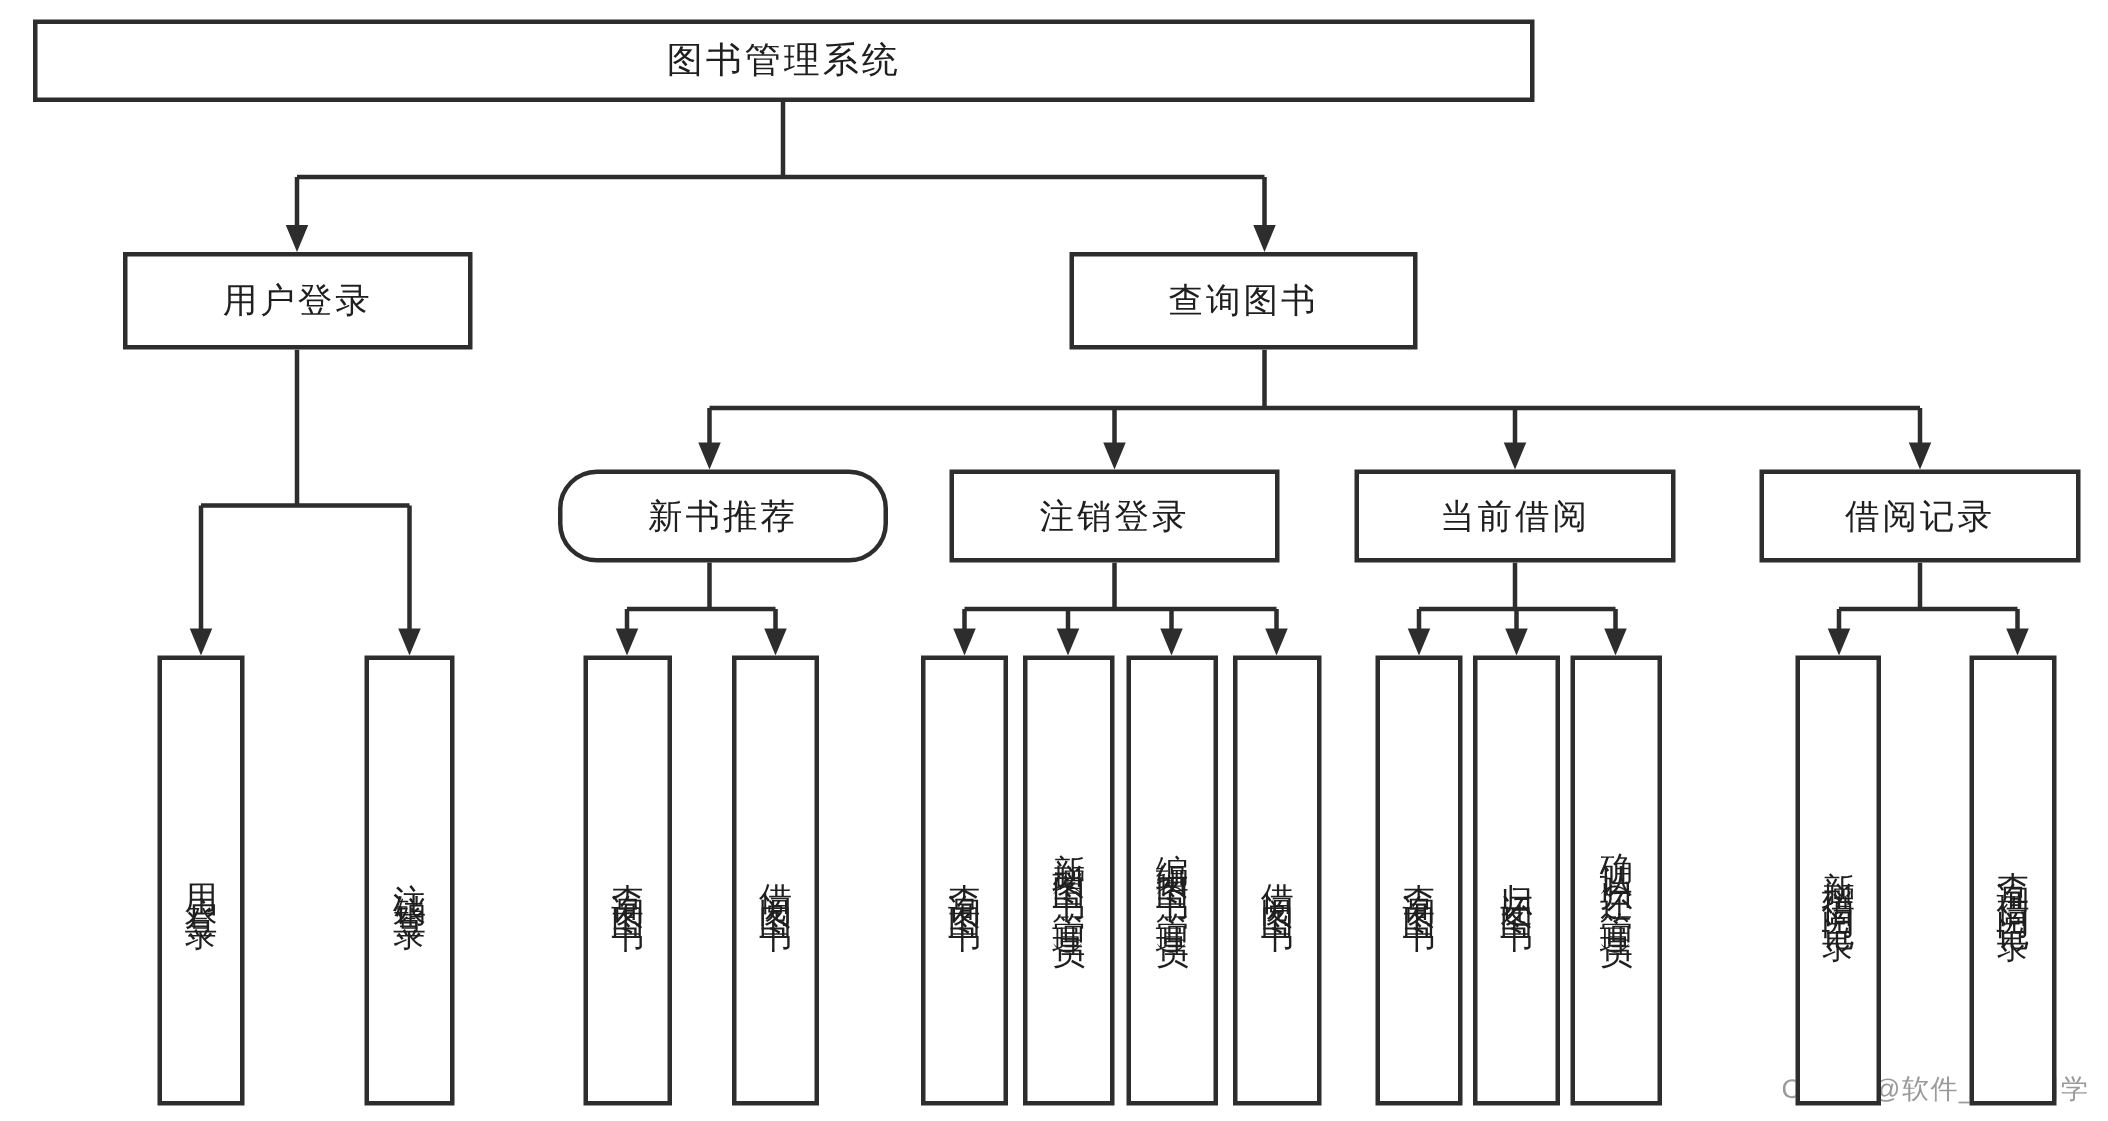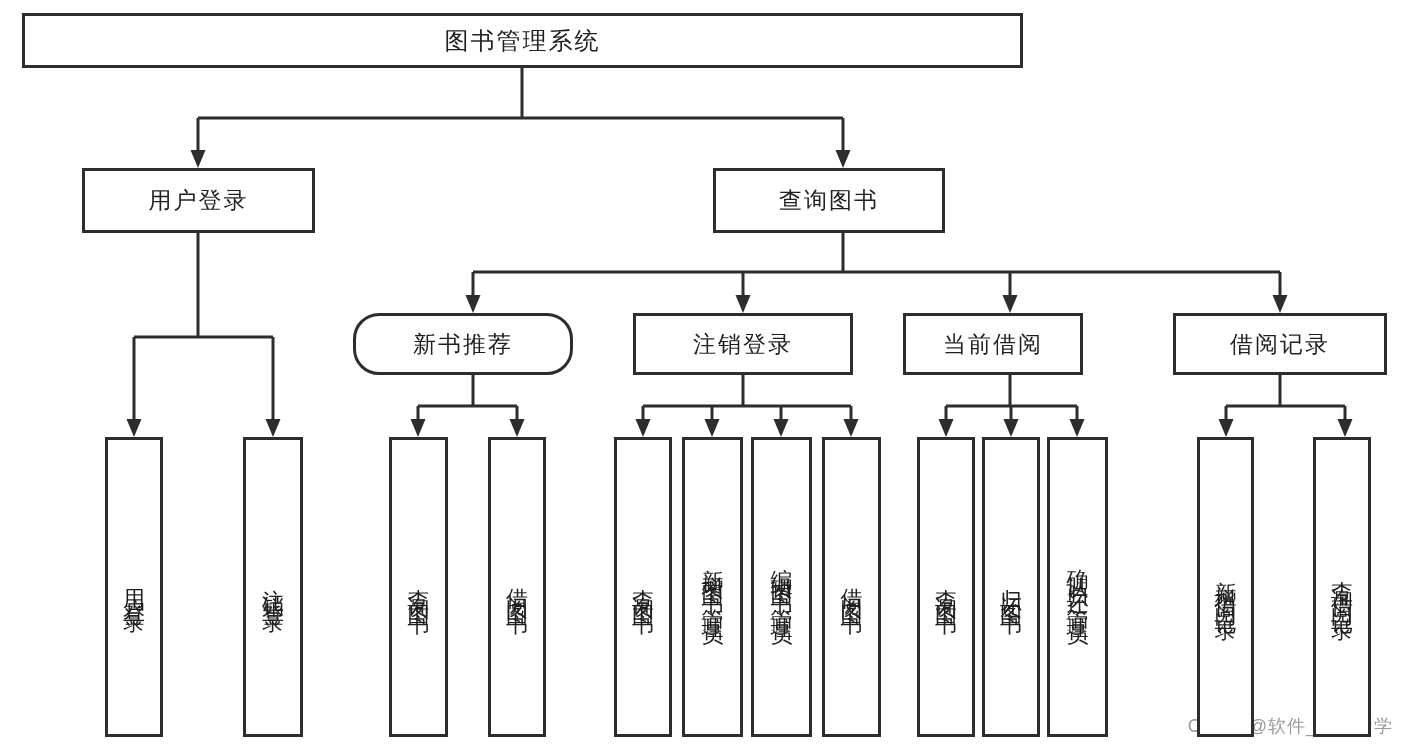--- a/index.html
+++ b/index.html
@@ -85,27 +85,27 @@
   <div id="watermark">CSDN @软件_小贺同学</div>
 <div class="node root-node" style="left: 22px; top: 13px; width: 1001px; height: 55px;">
       <span>图书管理系统</span>
     </div>
     <div class="node" style="left: 82px; top: 168px; width: 233px; height: 65px;">
       <span>用户登录</span>
     </div>
     <div class="node" style="left: 713px; top: 168px; width: 232px; height: 65px;">
       <span>查询图书</span>
     </div>
-    <div class="node" style="left: 353px; top: 313px; width: 220px; height: 62px; border-radius: 26px;">
+    <div class="node" style="left: 372px; top: 313px; width: 220px; height: 62px; border-radius: 26px;">
       <span>新书推荐</span>
     </div>
     <div class="node" style="left: 633px; top: 313px; width: 220px; height: 62px;">
       <span>注销登录</span>
     </div>
-    <div class="node" style="left: 903px; top: 313px; width: 180px; height: 62px; align-items: center;">
+    <div class="node" style="left: 903px; top: 313px; width: 214px; height: 62px; align-items: center;">
       <span>当前借阅</span>
     </div>
     <div class="node" style="left: 1173px; top: 313px; width: 214px; height: 62px;">
       <span>借阅记录</span>
     </div>
     <div class="node vertical" style="left: 105px; top: 437px; width: 58px; height: 300px;">
       <span>用户登录</span>
     </div>
     <div class="node vertical" style="left: 243px; top: 437px; width: 60px; height: 300px;">
       <span>注销登录</span>

